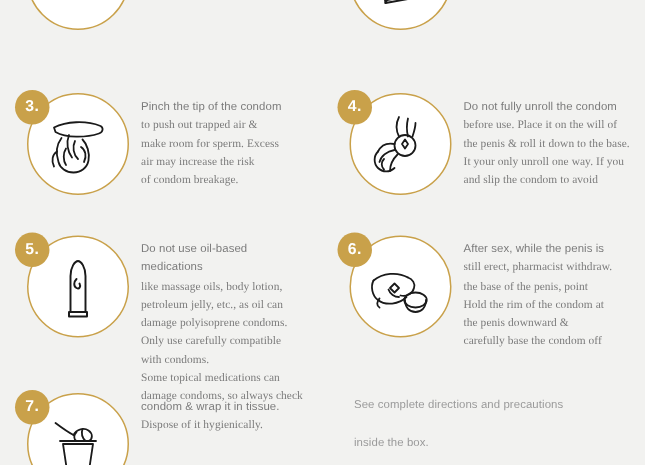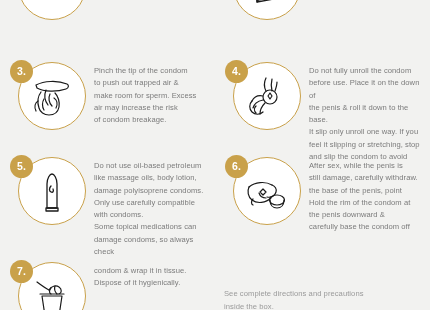--- a/index.html
+++ b/index.html
@@ -87,32 +87,33 @@
     font-size: 7.6px;
     line-height: 1.62;
     color: #7b7b7b;
     letter-spacing: 0.06px;
   }
   .body p {
     margin: 0;
   }
   .body p + p {
     margin-top: 0px;
+    font-family: Liberation Serif, serif;
   }
   .footer-note {
     position: absolute;
     right: 10px;
     bottom: -3px;
     width: 196px;
     font-size: 7.6px;
     line-height: 1.62;
     color: #9a9a9a;
     letter-spacing: 0.06px;
   }
-  .footer-note p { margin: 0; }
+  .footer-note p { margin: 12px; }
   .r1 .cell { height: 110px; }
   .r2 .cell { height: 95px; }
   .r3 .cell { height: 105px; }
   .r4 .cell { height: 105px; }
 </style>
 </head>
 <body>
 
 <div id="infographic">
 
@@ -198,46 +199,46 @@
               <path d="M24 28 C19 27, 15 29, 13 33"></path>
               <path d="M24 32 C19 33, 15 36, 14 40"></path>
               <path d="M26 35 C23 38, 21 42, 21 46"></path>
               <path d="M13 33 C10 36, 10 41, 13 44 C16 47, 21 47, 24 44"></path>
               <path d="M17 38 C15 40, 15 43, 17 45"></path>
             </svg>
           </div>
         </div>
         <div class="body">
           <p>Do not fully unroll the condom</p>
-          <p>before use. Place it on the down of</p>
+          <p>before use. Place it on the will of</p>
           <p>the penis &amp; roll it down to the base.</p>
-          <p>It slip only unroll one way. If you</p>
-          <p>feel it slipping or stretching, stop</p>
+          <p>It your only unroll one way. If you</p>
           <p>and slip the condom to avoid</p>
         </div>
       </div>
 
     </div>
 
     <div class="row r3">
 
       <div class="cell">
         <div class="iconwrap">
           <div class="badge">5.</div>
           <div class="circle">
             <svg width="54" height="54" viewBox="0 0 54 54" fill="none" stroke="#1a1a1a" stroke-width="1.3" stroke-linecap="round" stroke-linejoin="round">
               <path d="M22 44 L22 20 C22 14, 25 10, 27 10 C29 10, 32 14, 32 20 L32 44 Z"></path>
               <path d="M21 44 L33 44 L33 47 L21 47 Z"></path>
               <path d="M26 22 C24 24, 24 27, 26 28 C28 29, 29 27, 28 25"></path>
             </svg>
           </div>
         </div>
         <div class="body">
-          <p>Do not use oil-based petroleum</p>
+          <p>Do not use oil-based medications</p>
           <p>like massage oils, body lotion,</p>
+          <p>petroleum jelly, etc., as oil can</p>
           <p>damage polyisoprene condoms.</p>
           <p>Only use carefully compatible</p>
           <p>with condoms.</p>
           <p>Some topical medications can</p>
           <p>damage condoms, so always check</p>
         </div>
       </div>
 
       <div class="cell">
         <div class="iconwrap">
@@ -250,21 +251,21 @@
               <path d="M24 26 l3 3 l-3 3 l-3 -3 Z"></path>
               <path d="M20 30 C21 33, 24 35, 27 35"></path>
               <ellipse cx="38" cy="37" rx="7.5" ry="5"></ellipse>
               <path d="M31 37 C31 42, 34 45, 38 45 C42 45, 45 42, 45 37"></path>
               <path d="M14 36 C12 38, 12 41, 14 42"></path>
             </svg>
           </div>
         </div>
         <div class="body">
           <p>After sex, while the penis is</p>
-          <p>still damage, carefully withdraw.</p>
+          <p>still erect, pharmacist withdraw.</p>
           <p>the base of the penis, point</p>
           <p>Hold the rim of the condom at</p>
           <p>the penis downward &amp;</p>
           <p>carefully base the condom off</p>
         </div>
       </div>
 
     </div>
 
     <div class="row r4">

